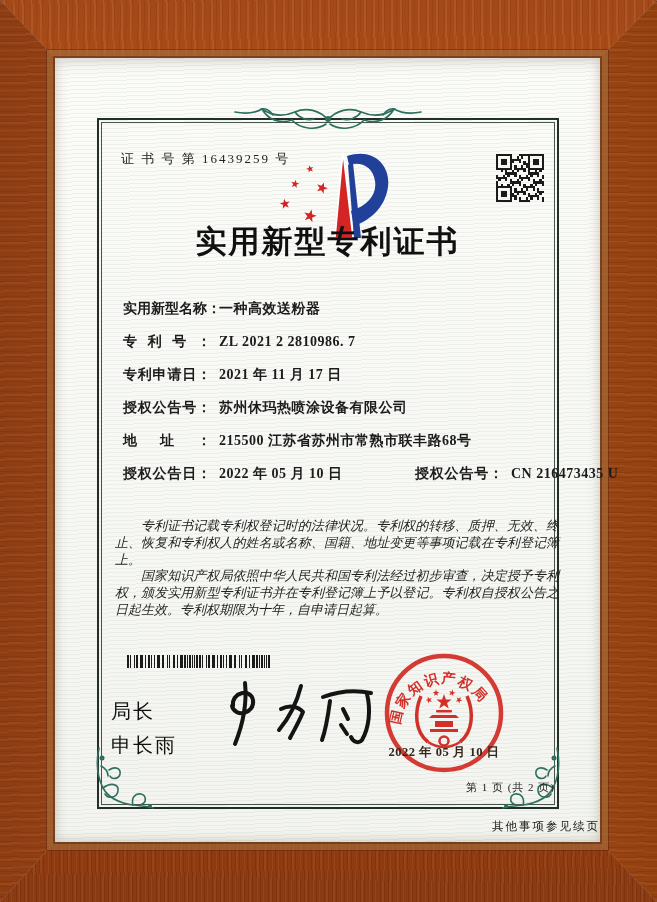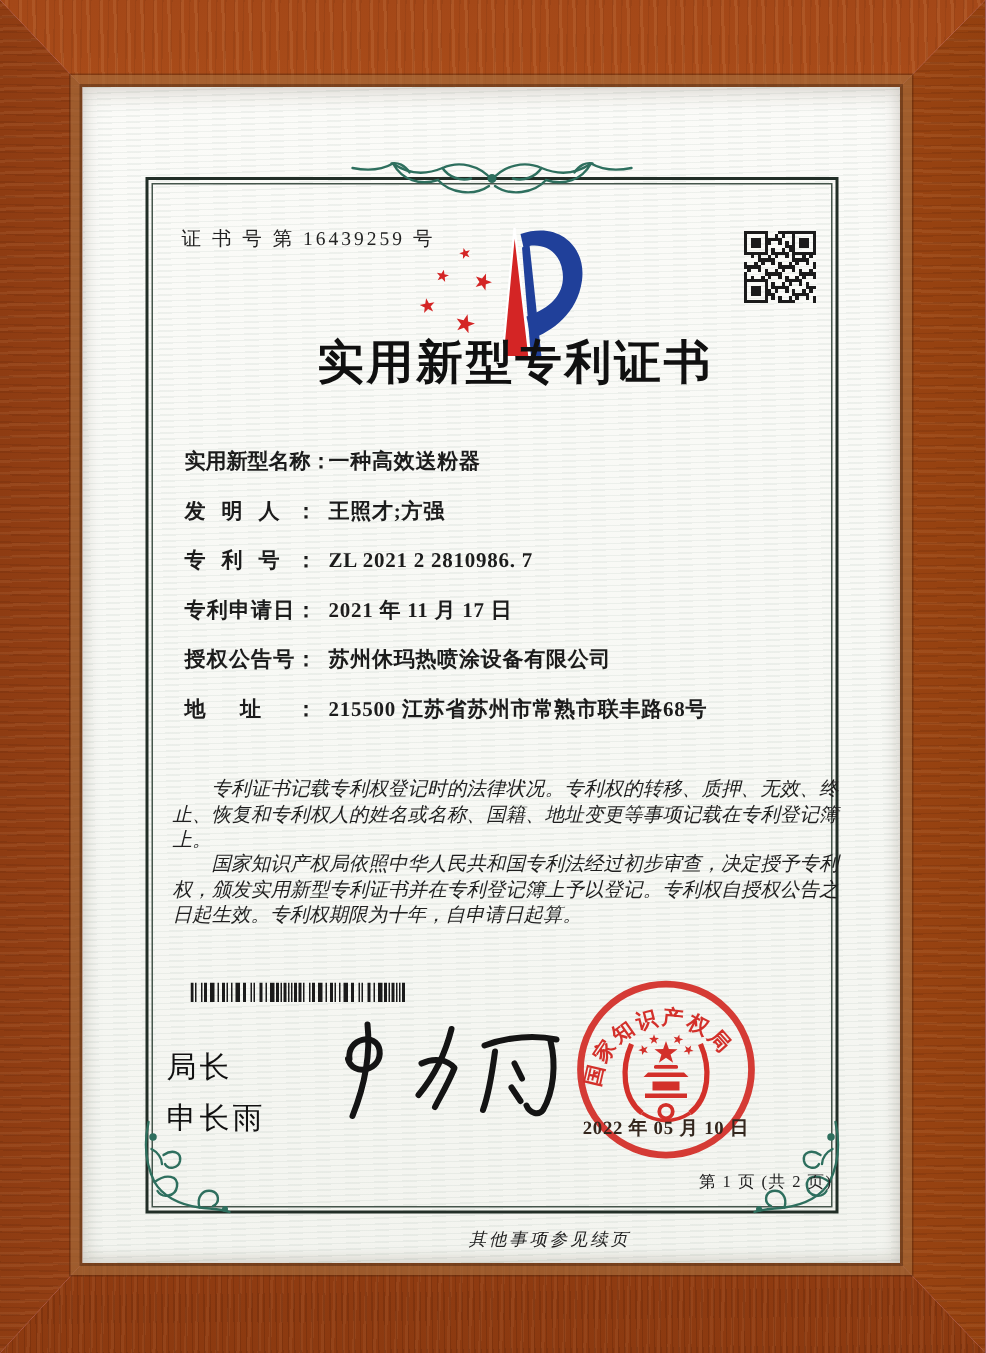--- a/index.html
+++ b/index.html
@@ -1,16 +1,16 @@
 <!DOCTYPE html>
 <html><head>
 <meta charset="utf-8">
 <style>
   html,body{margin:0;padding:0;background:#5a2a0c;}
-  .photo{position:relative;width:657px;height:902px;overflow:hidden;background:#f9a8d4;
+  .photo{position:relative;width:657px;height:902px;overflow:hidden;background:#a3a3a3;
          font-family:"Liberation Serif",serif;}
   
   .strip{position:absolute;left:0;top:0;width:657px;height:902px;}
   .strip.top{
     background:
       repeating-linear-gradient(91deg, rgba(70,25,5,.10) 0 1px, transparent 1px 6px),
       repeating-linear-gradient(88.5deg, rgba(255,205,150,.10) 0 2px, transparent 2px 9px),
       linear-gradient(180deg,#a44818 0%,#c3601f 45%,#b75620 80%,#aa4c1a 100%);
     clip-path:polygon(0 0,657px 0,600px 58px,55px 58px);
   }
@@ -49,43 +49,43 @@
     border:2px solid #222e27;}
   .cert-border .inner-line{position:absolute;left:2px;top:2px;right:2px;bottom:2px;
     border:1px solid #45554b;}
   .flourish-top{position:absolute;left:50%;top:-17px;transform:translateX(-50%);}
   .flourish-bl{position:absolute;left:-4px;bottom:-3px;}
   .flourish-br{position:absolute;right:-4px;bottom:-3px;transform:scaleX(-1);}
   
   .cert-no{position:absolute;left:66px;top:92px;font-size:13px;letter-spacing:2px;color:#222;}
   .logo{position:absolute;left:222px;top:90px;}
   .qr{position:absolute;left:441px;top:96px;}
-  .title{position:absolute;left:16px;top:163px;width:100%;text-align:center;
+  .title{position:absolute;left:0;top:163px;width:100%;text-align:center;
     font-size:31px;font-weight:600;letter-spacing:2px;color:#101010;}
   .fields{position:absolute;left:68px;top:240px;width:440px;font-size:14px;}
   .frow{height:33px;line-height:22px;white-space:nowrap;}
   .flabel{display:inline-block;width:88px;text-align:justify;text-align-last:justify;
     font-weight:600;vertical-align:top;}
   .fvalue{margin-left:8px;font-weight:600;letter-spacing:.5px;}
   .fvalue.w1{display:inline-block;width:196px;margin-left:8px;}
   .body-text{position:absolute;left:60px;top:460px;width:444px;
     font-size:13px;line-height:16.8px;font-style:italic;color:#1f1f1f;text-align:justify;}
   .body-text p{margin:0;text-indent:2em;}
   .barcode{position:absolute;left:72px;top:597px;}
   .officer{position:absolute;left:56px;top:640px;font-size:20px;font-weight:400;
     font-family:"Liberation Sans",sans-serif;color:#111;}
   .officer div{margin-bottom:7px;letter-spacing:2px;}
   .signature{position:absolute;left:150px;top:618px;}
   .seal{position:absolute;left:326px;top:592px;width:126px;height:126px;}
   .seal-date{position:absolute;left:326px;top:686px;width:126px;text-align:center;
     font-size:12.5px;font-weight:600;color:#33261d;letter-spacing:.5px;z-index:3;}
   .page-info{position:absolute;left:42px;top:722px;width:458px;text-align:right;
     font-size:11px;letter-spacing:1px;color:#222;}
-  .footer-note{position:absolute;left:0;top:761px;width:100%;text-align:center;
-    font-size:11.5px;font-style:italic;letter-spacing:2px;color:#222;padding-left:39px;}
+  .footer-note{position:absolute;left:0;top:761px;width:100%;text-align:right;
+    font-size:11.5px;letter-spacing:2px;color:#222;}
 </style>
 </head>
 <body>
 
 <div class="photo">
 
   <div class="strip top"></div>
   <div class="strip left"></div>
   <div class="strip right"></div>
   <div class="strip bottom"></div>
@@ -383,33 +383,33 @@
         <rect x="20" y="20" width="1" height="1" fill="#1b1b1b"></rect>
       </svg>
 
     <div class="title">实用新型专利证书</div>
 
     <div class="fields">
       <div class="frow">
         <span class="flabel">实用新型名称：</span><span class="fvalue">一种高效送粉器</span>
       </div>
       <div class="frow">
-        <span class="flabel">发明人：</span><span class="fvalue">王照才;方强</span>
-      </div>
-      <div class="frow">
         <span class="flabel">专利号：</span><span class="fvalue">ZL 2021 2 2810986. 7</span>
       </div>
       <div class="frow">
         <span class="flabel">专利申请日：</span><span class="fvalue">2021 年 11 月 17 日</span>
       </div>
       <div class="frow">
         <span class="flabel">授权公告号：</span><span class="fvalue">苏州休玛热喷涂设备有限公司</span>
       </div>
       <div class="frow">
         <span class="flabel">地址：</span><span class="fvalue">215500 江苏省苏州市常熟市联丰路68号</span>
+      </div>
+      <div class="frow">
+        <span class="flabel">授权公告日：</span><span class="fvalue w1">2022 年 05 月 10 日</span><span class="flabel">授权公告号：</span><span class="fvalue">CN 216473435 U</span>
       </div>
     </div>
 
     <div class="body-text">
       <p>专利证书记载专利权登记时的法律状况。专利权的转移、质押、无效、终止、恢复和专利权人的姓名或名称、国籍、地址变更等事项记载在专利登记簿上。</p>
       <p>国家知识产权局依照中华人民共和国专利法经过初步审查，决定授予专利权，颁发实用新型专利证书并在专利登记簿上予以登记。专利权自授权公告之日起生效。专利权期限为十年，自申请日起算。</p>
     </div>
 
     <svg class="barcode" id="barcode" width="146" height="13">
         <rect x="0" y="0" width="2" height="13" fill="#1b1b1b"></rect>

